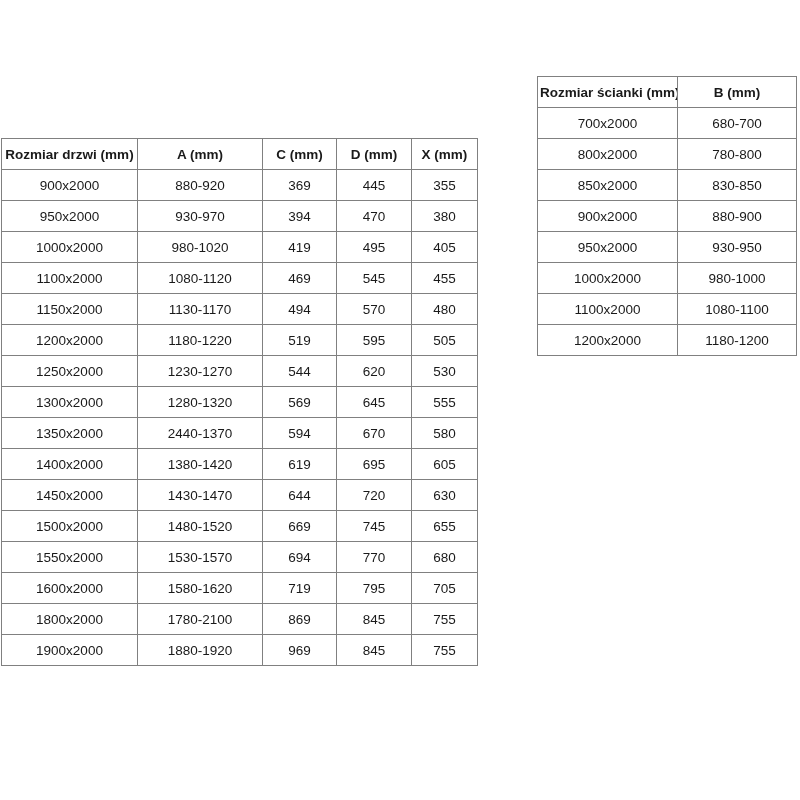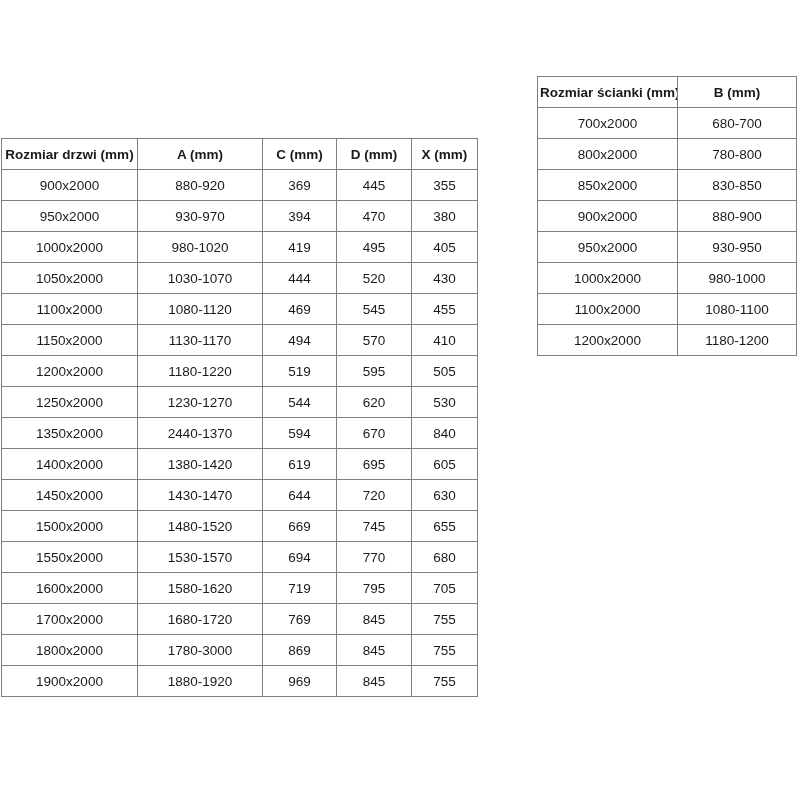--- a/index.html
+++ b/index.html
@@ -90,60 +90,60 @@
           <td>380</td>
         </tr>
         <tr>
           <td>1000x2000</td>
           <td>980-1020</td>
           <td>419</td>
           <td>495</td>
           <td>405</td>
         </tr>
         <tr>
-          <td>1050x2000</td>
-          <td>1030-1070</td>
-          <td>444</td>
-          <td>520</td>
-          <td>430</td>
-        </tr>
-        <tr>
           <td>1100x2000</td>
           <td>1080-1120</td>
           <td>469</td>
           <td>545</td>
           <td>455</td>
         </tr>
         <tr>
           <td>1150x2000</td>
           <td>1130-1170</td>
           <td>494</td>
           <td>570</td>
-          <td>410</td>
+          <td>480</td>
         </tr>
         <tr>
           <td>1200x2000</td>
           <td>1180-1220</td>
           <td>519</td>
           <td>595</td>
           <td>505</td>
         </tr>
         <tr>
           <td>1250x2000</td>
           <td>1230-1270</td>
           <td>544</td>
           <td>620</td>
           <td>530</td>
         </tr>
         <tr>
+          <td>1300x2000</td>
+          <td>1280-1320</td>
+          <td>569</td>
+          <td>645</td>
+          <td>555</td>
+        </tr>
+        <tr>
           <td>1350x2000</td>
           <td>2440-1370</td>
           <td>594</td>
           <td>670</td>
-          <td>840</td>
+          <td>580</td>
         </tr>
         <tr>
           <td>1400x2000</td>
           <td>1380-1420</td>
           <td>619</td>
           <td>695</td>
           <td>605</td>
         </tr>
         <tr>
           <td>1450x2000</td>
@@ -167,29 +167,22 @@
           <td>680</td>
         </tr>
         <tr>
           <td>1600x2000</td>
           <td>1580-1620</td>
           <td>719</td>
           <td>795</td>
           <td>705</td>
         </tr>
         <tr>
-          <td>1700x2000</td>
-          <td>1680-1720</td>
-          <td>769</td>
-          <td>845</td>
-          <td>755</td>
-        </tr>
-        <tr>
           <td>1800x2000</td>
-          <td>1780-3000</td>
+          <td>1780-2100</td>
           <td>869</td>
           <td>845</td>
           <td>755</td>
         </tr>
         <tr>
           <td>1900x2000</td>
           <td>1880-1920</td>
           <td>969</td>
           <td>845</td>
           <td>755</td>

